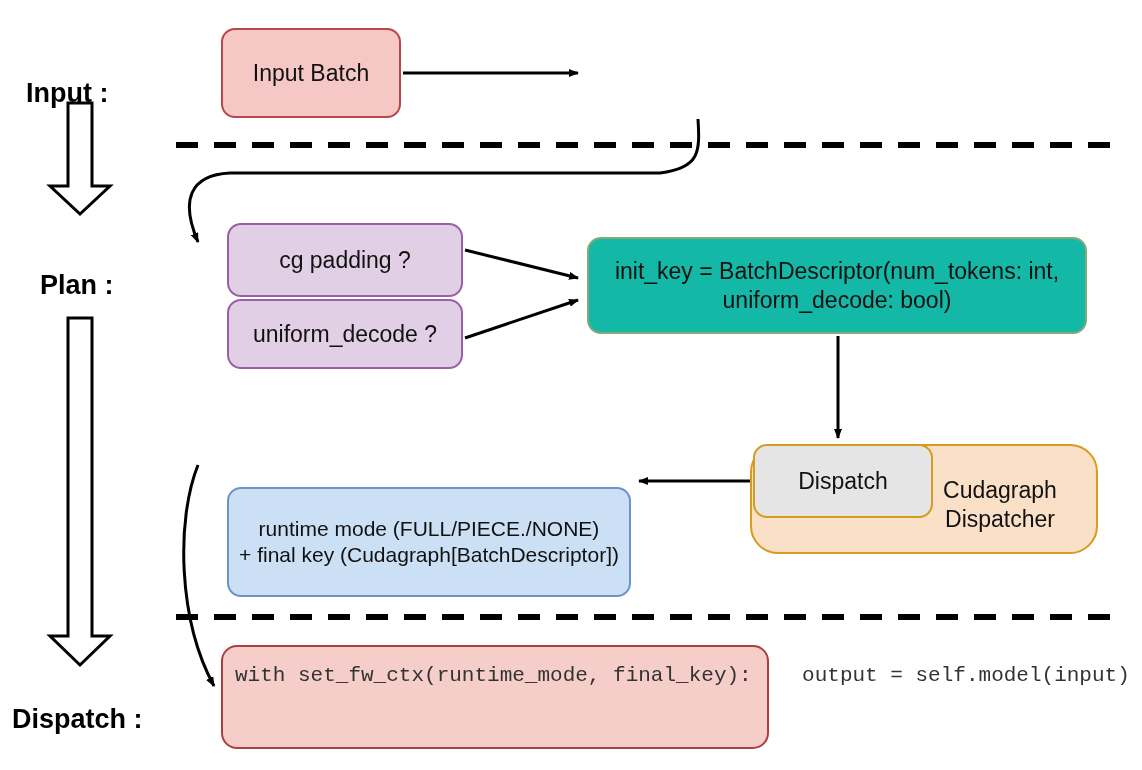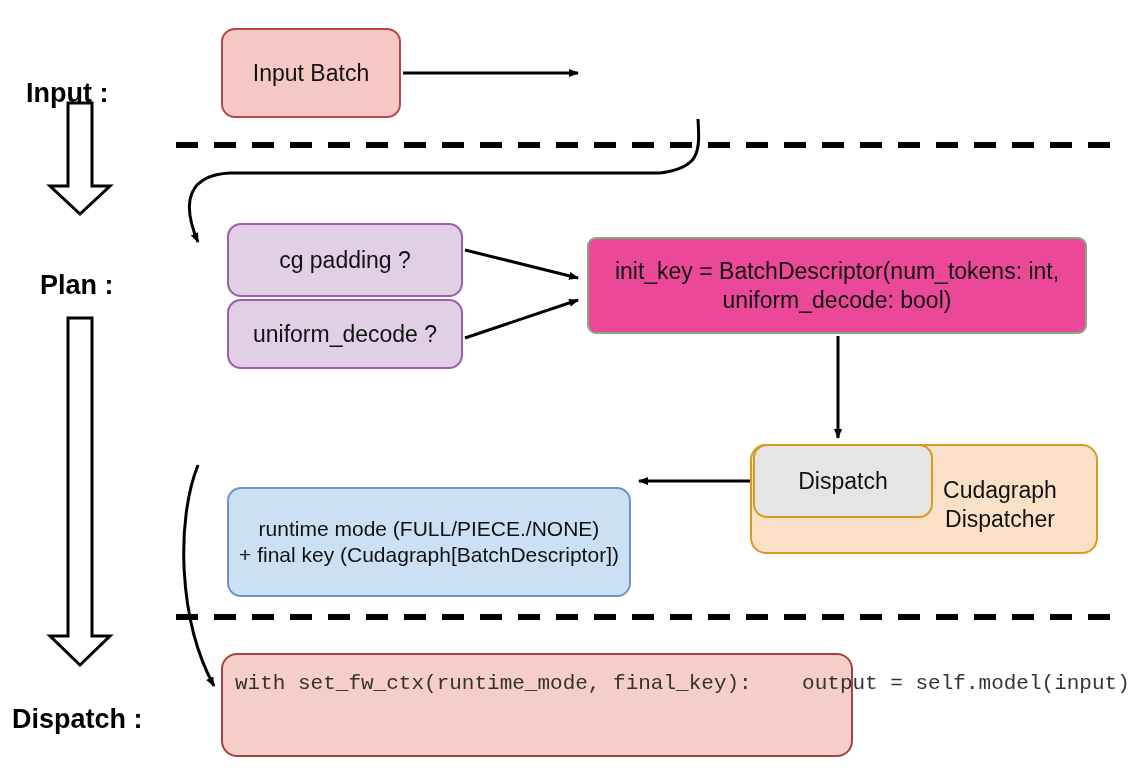--- a/index.html
+++ b/index.html
@@ -49,37 +49,36 @@
   }
   .node-preprocess {
     background: #fceeba;
     border-color: #cfa731;
   }
   .node-purple {
     background: #e1cfe6;
     border-color: #9a5fa8;
   }
   .node-green {
-    background: #ec4899;
+    background: #14b8a6;
     border-color: #84a97b;
-    border-radius: 9px;
   }
   .node-blue {
     background: #cce0f5;
     border-color: #6c94c7;
     font-size: 21px;
     margin-top: 40px;
   }
   .node-dispatcher-outer {
     background: #fbe0c8;
     border-color: #d79b1f;
     align-items: center;
     justify-content: flex-end;
     padding-right: 16px;
-    border-radius: 16px;
+    border-radius: 28px;
   }
   .node-dispatch-inner {
     background: #e5e5e5;
     border-color: #d79b1f;
     border-radius: 14px;
   }
   .node-code {
     background: #f5cdc9;
     border-color: #a8403f;
     font-family: "Liberation Mono", "DejaVu Sans Mono", monospace;
@@ -138,21 +137,21 @@
     <span>+ final key (Cudagraph[BatchDescriptor])</span>
   </div>
 
   <div class="node node-dispatcher-outer" style="left:750px; top:444px; width:348px; height:110px;">
     <div class="dispatcher-label" style="right:16px; top:30px; width:160px;">Cudagraph
 Dispatcher</div>
   </div>
 
   <div class="node node-dispatch-inner" style="left:753px; top:444px; width:180px; height:74px;">Dispatch</div>
 
-  <div class="node node-code" style="left:221px; top:645px; width:632px; height:104px;margin-top:8px;"><span>with set_fw_ctx(runtime_mode, final_key):</span><br><span>    output = self.model(input)</span></div>
+  <div class="node node-code" style="left:221px; top:645px; width:548px; height:104px;"><span>with set_fw_ctx(runtime_mode, final_key):</span><br><span>    output = self.model(input)</span></div>
 
   <svg class="svg-layer" viewBox="0 0 1142 770">
     <defs>
       <marker id="arrowhead" markerWidth="10" markerHeight="8" refX="9" refY="4" orient="auto" markerUnits="userSpaceOnUse">
         <path d="M0,0 L10,4 L0,8 z" fill="#000000"></path>
       </marker>
       <marker id="arrowhead-sm" markerWidth="13" markerHeight="10" refX="12" refY="5" orient="auto" markerUnits="userSpaceOnUse">
         <path d="M0,0 L13,5 L0,10 z" fill="#000000"></path>
       </marker>
     </defs>

